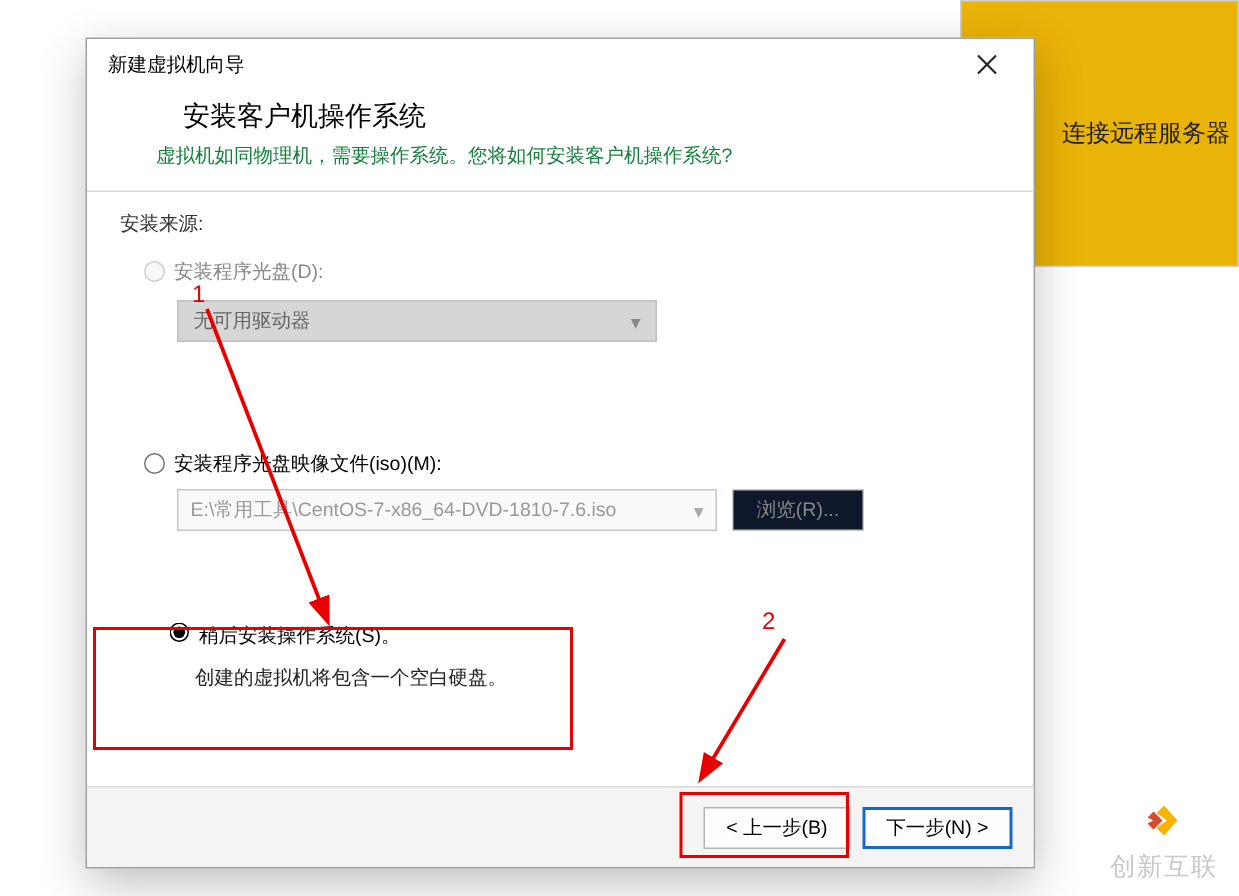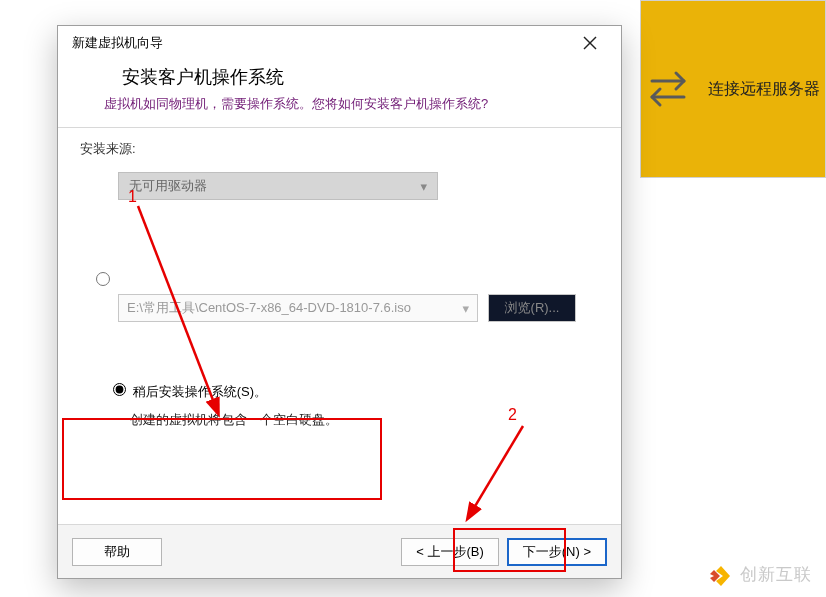--- a/index.html
+++ b/index.html
@@ -15,41 +15,41 @@
     display: flex; flex-direction: row; align-items: center; justify-content: center;
     gap: 18px;
   }
   .side-panel .icon-swap { line-height: 0; }
   .side-panel .label { font-size: 16px; color: #222; }
 
   
   .dialog {
     position: absolute;
     left: 57px; top: 25px;
-    width: 565px; height: 554px;
+    width: 633px; height: 554px;
     background: #fff;
     border: 1px solid #9e9e9e;
     box-shadow: 0 10px 30px rgba(0,0,0,0.25);
     display: flex; flex-direction: column;
   }
   .titlebar {
     height: 33px;
     display: flex; align-items: center; justify-content: space-between;
     padding: 0 10px 0 14px;
     font-size: 13px;
   }
   .titlebar .close {
     width: 42px; height: 30px; display: flex; align-items: center; justify-content: center;
     cursor: pointer;
   }
   .header {
     padding: 6px 28px 14px 28px;
   }
   .header .h-title { font-size: 18px; font-weight: 400; margin-bottom: 6px; margin-left: 36px; }
-  .header .h-sub { font-size: 13px; color: #701a75; padding-left: 18px; }
+  .header .h-sub { font-size: 13px; color: #15803d; padding-left: 18px; }
   .divider { height: 1px; background: #d8d8d8; margin: 0; }
 
   .body {
     flex: 1;
     padding: 12px 22px 0 22px;
     font-size: 13px;
     position: relative;
   }
   .section-label { color: #333; margin-bottom: 14px; }
 
@@ -128,22 +128,22 @@
     min-width: 90px;
     cursor: pointer;
   }
   .footer .btn.help { min-width: 90px; }
   .footer .btn.next { border: 2px solid #1b66c9; color: #000; }
   .footer .push { flex: 1; }
 
   
   .logo {
     position: absolute; right: 14px; bottom: 8px;
-    display: flex; gap: 6px;
-    color: #c9c9c9; font-size: 17px; letter-spacing: 1px;
+    display: flex; align-items: center; gap: 6px;
+    color: #c9c9c9; font-size: 17px; letter-spacing: 1px; flex-direction: column;
   }
   .logo svg { display: block; }
 </style>
 </head>
 <body>
 
 <div class="side-panel">
   <span class="icon-swap">
     <svg width="44" height="40" viewBox="0 0 44 40">
       <g stroke="#5a5a5a" stroke-width="3" fill="none" stroke-linecap="round" stroke-linejoin="round">
@@ -172,31 +172,36 @@
   <div class="header">
     <div class="h-title">安装客户机操作系统</div>
     <div class="h-sub">虚拟机如同物理机，需要操作系统。您将如何安装客户机操作系统?</div>
   </div>
   <div class="divider"></div>
 
   <div class="body">
     <div class="section-label">安装来源:</div>
 
     <div class="opt disabled">
+      <label class="row">
+        <input type="radio" name="src" disabled="" style="">
+        <span>安装程序光盘(D):</span>
+      </label>
       <div class="combo">
         <span>无可用驱动器</span>
         <span class="chev">▾</span>
       </div>
     </div>
 
     <div class="spacer-mid"></div>
 
     <div class="opt">
       <label class="row">
         <input type="radio" name="src" style="">
+        <span>安装程序光盘映像文件(iso)(M):</span>
       </label>
       <div class="iso-row">
         <div class="iso-input">
           <span>E:\常用工具\CentOS-7-x86_64-DVD-1810-7.6.iso</span>
           <span class="chev">▾</span>
         </div>
         <div class="browse-btn">
           <span>浏览(R)...</span>
         </div>
       </div>
@@ -232,23 +237,20 @@
         <marker id="ah2" markerWidth="10" markerHeight="10" refX="6" refY="3" orient="auto">
           <path d="M0,0 L8,3 L0,6 Z" fill="#e60000"></path>
         </marker>
       </defs>
       <line x1="85" y1="8" x2="30" y2="100" stroke="#e60000" stroke-width="2.5" marker-end="url(#ah2)"></line>
     </svg>
 
   </div>
 
   <div class="footer">
-    <div class="btn help">
-      <span>帮助</span>
-    </div>
     <div class="push"></div>
     <div class="btn">
       <span>&lt; 上一步(B)</span>
     </div>
     <div class="btn next" style="position:relative;">
       <span>下一步(N) &gt;</span>
     </div>
   </div>
 
 </div>

